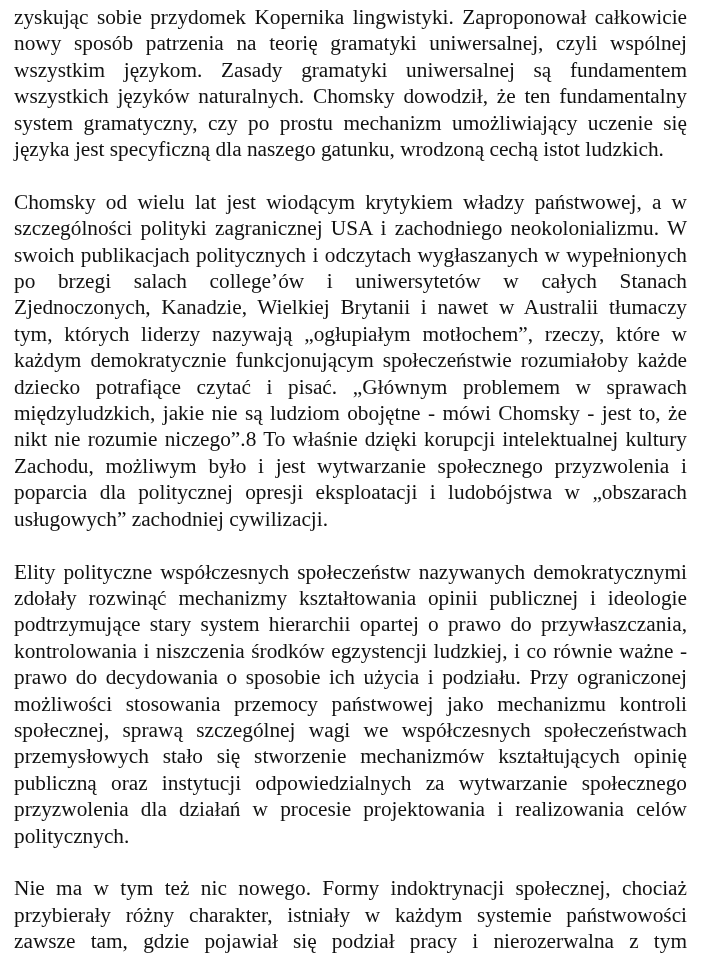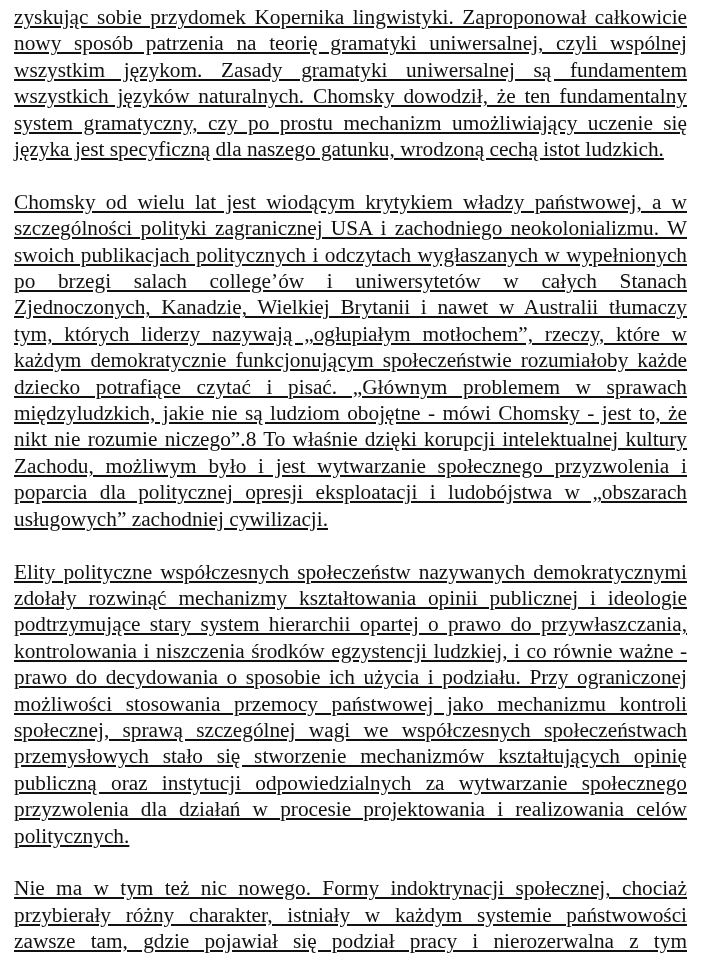--- a/index.html
+++ b/index.html
@@ -15,21 +15,20 @@
     }
     .page {
       position: absolute;
       left: 14px;
       top: 4px;
       width: 673px;
       font-family: "Liberation Serif", serif;
       font-size: 21.3px;
       line-height: 26.4px;
       color: #111111;
-      text-decoration: underline;
     }
     .para {
       margin: 0 0 26.4px 0;
       text-align: justify;
       text-align-last: left;
     }
     .para.last {
       text-align-last: justify;
       margin-bottom: 8px;
     }

